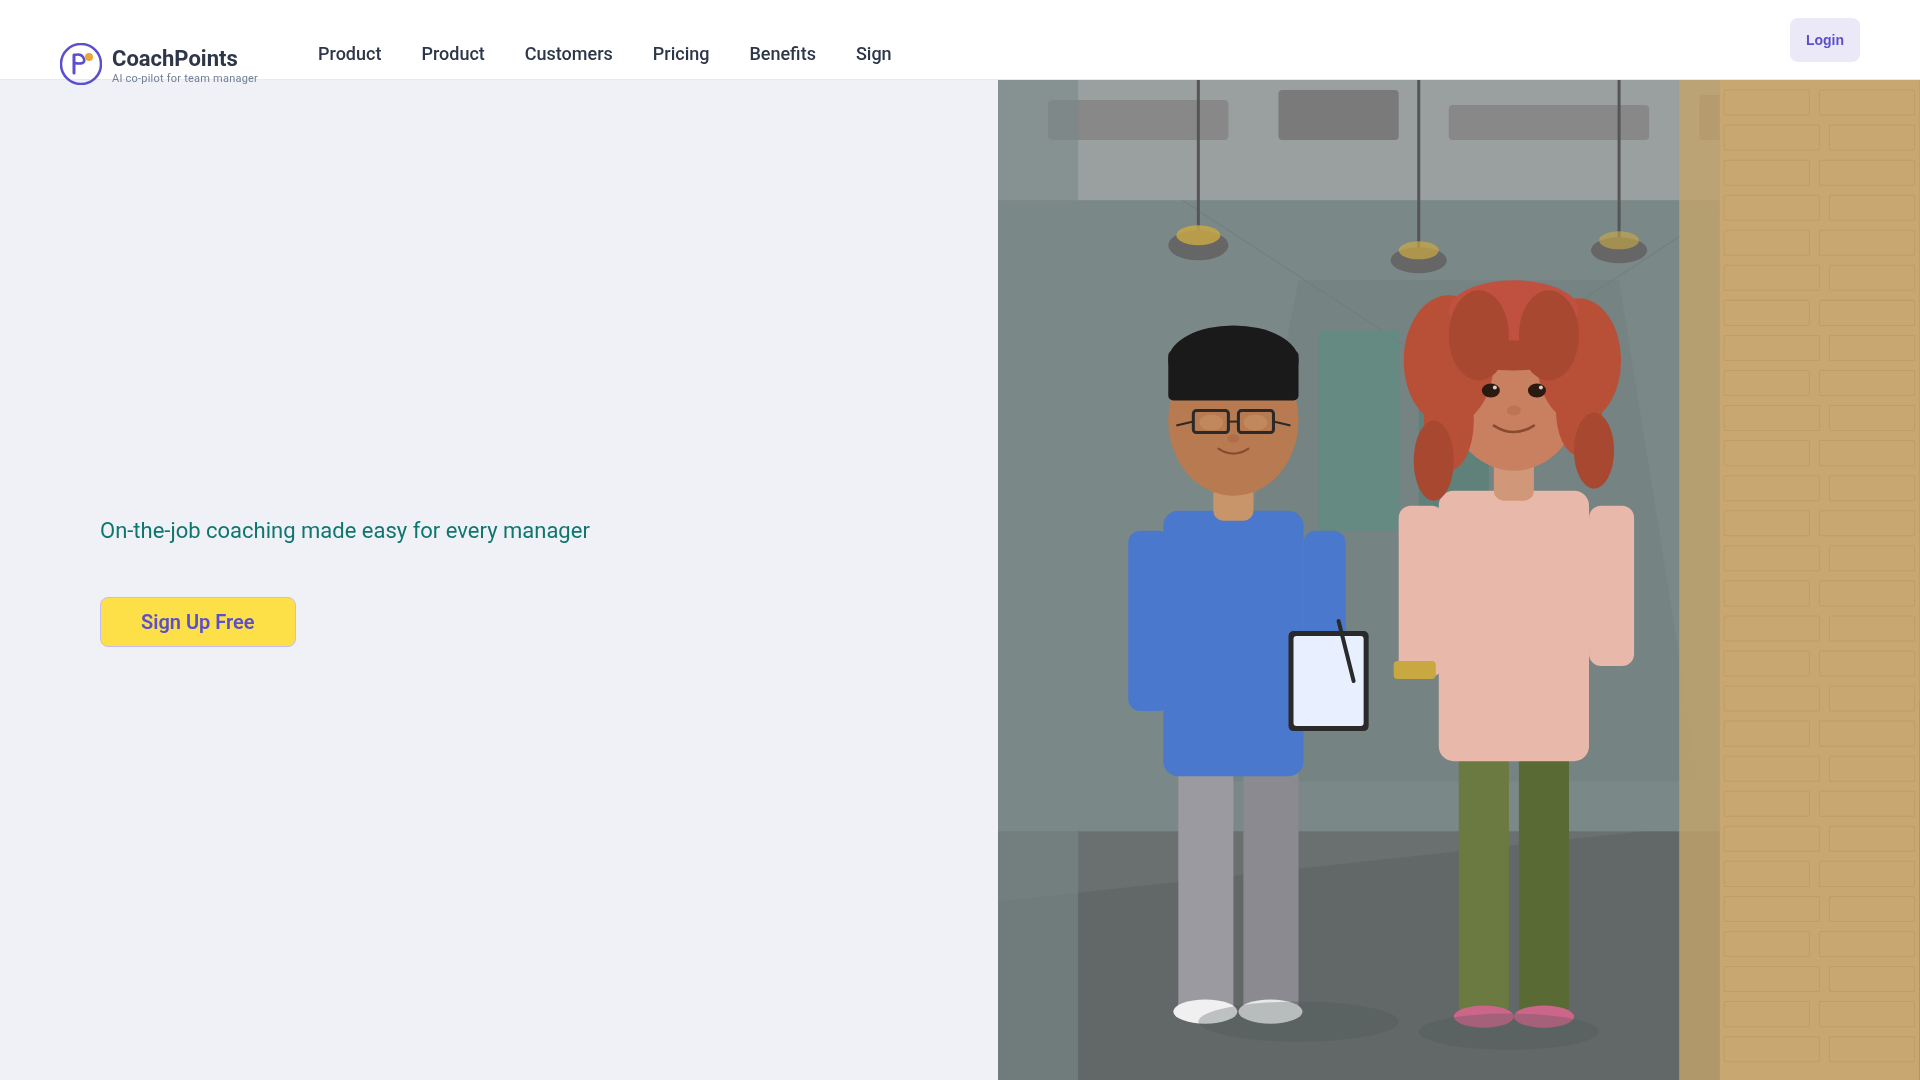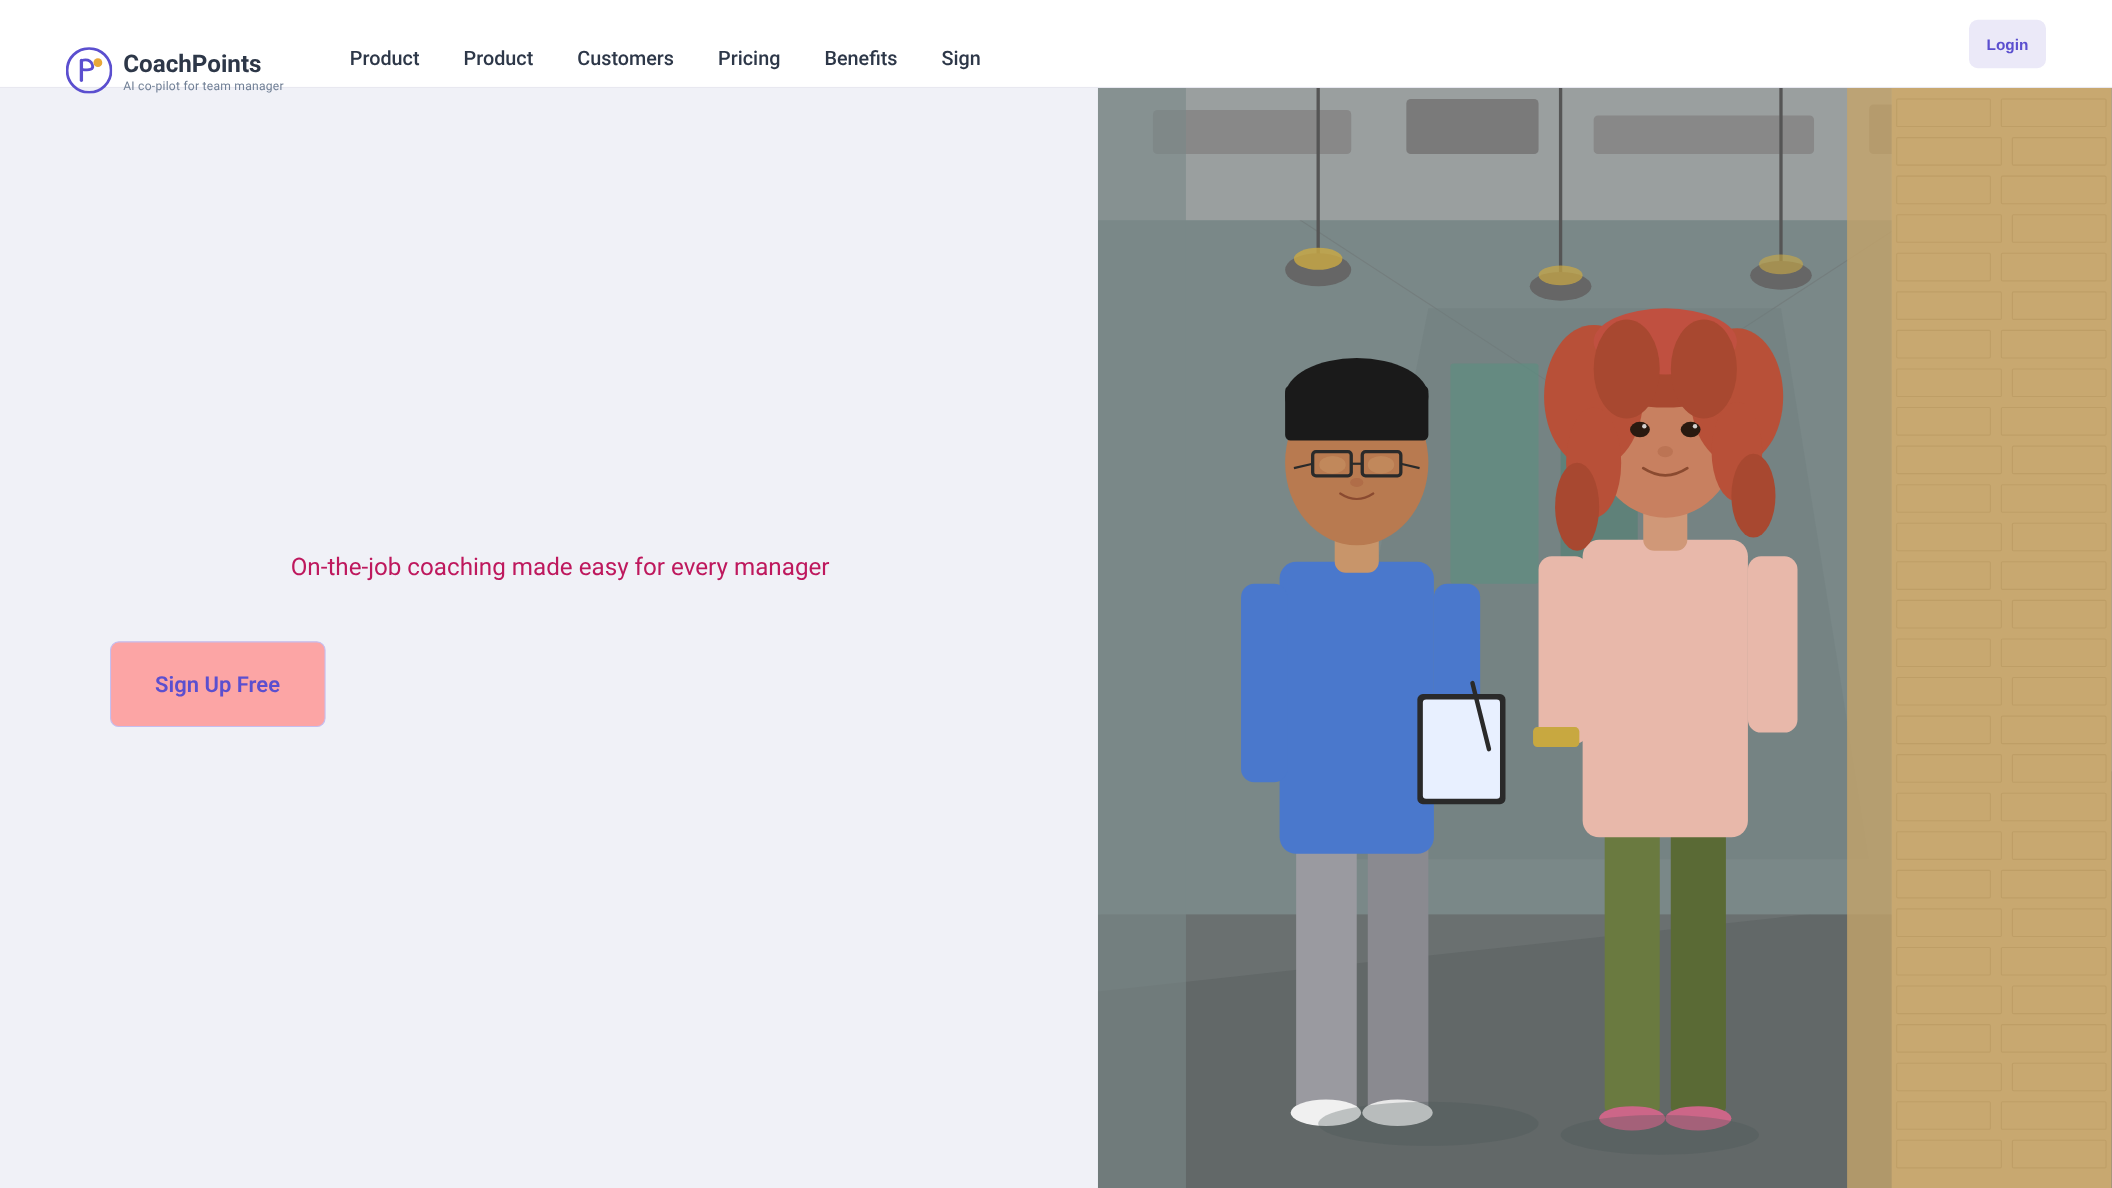--- a/index.html
+++ b/index.html
@@ -117,32 +117,31 @@
 
     .hero-heading .italic-accent {
       font-style: italic;
       color: #5b4fcf;
       font-weight: 600;
       font-family: Georgia, 'Times New Roman', serif;
     }
 
     .hero-subtext {
       font-size: 22px;
-      color: #be185d;
+      color: #0f766e;
       margin-bottom: 50px;
       line-height: 1.5;
-      text-align: center;
     }
 
     .signup-btn {
       display: inline-block;
-      background: #fca5a5;
+      background: #fde047;
       color: #5b4fcf;
       border: 1.5px solid #c5bef0;
-      padding: 26px 40px;
+      padding: 12px 40px;
       border-radius: 8px;
       font-size: 20px;
       font-weight: 600;
       cursor: pointer;
       width: fit-content;
       text-decoration: none;
     }
 
     .hero-image-area {
       flex: 0 0 48%;

